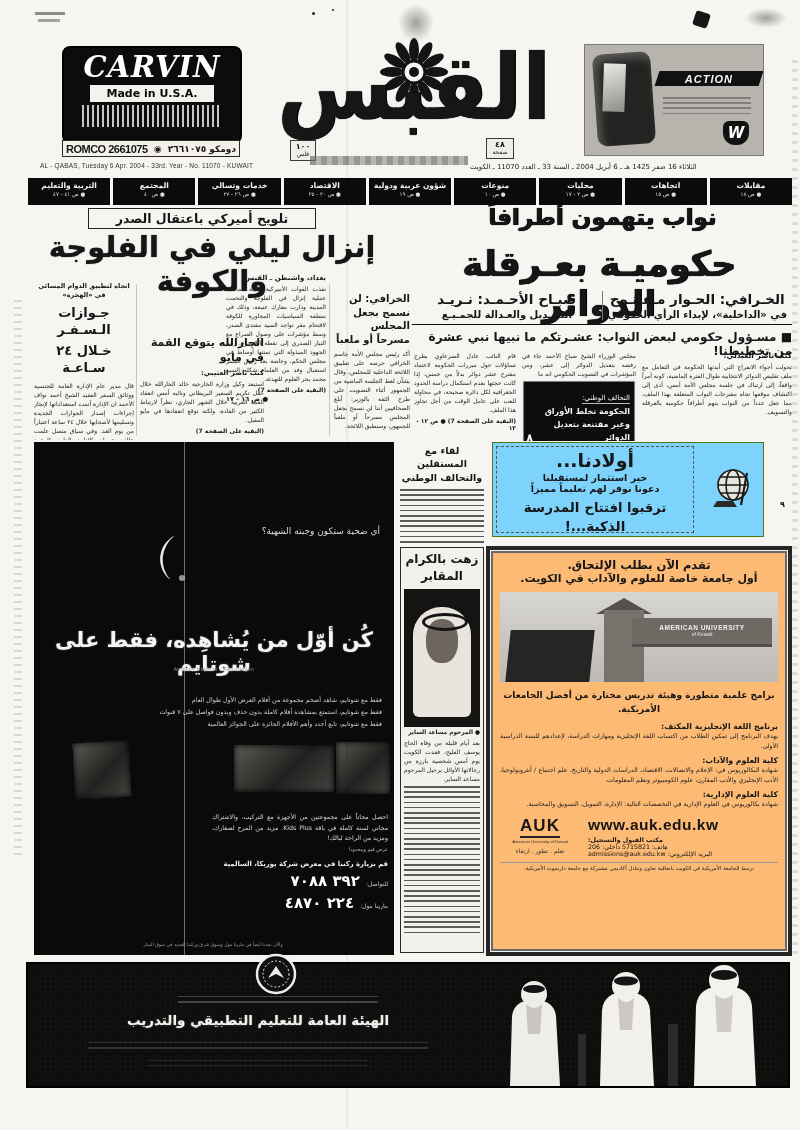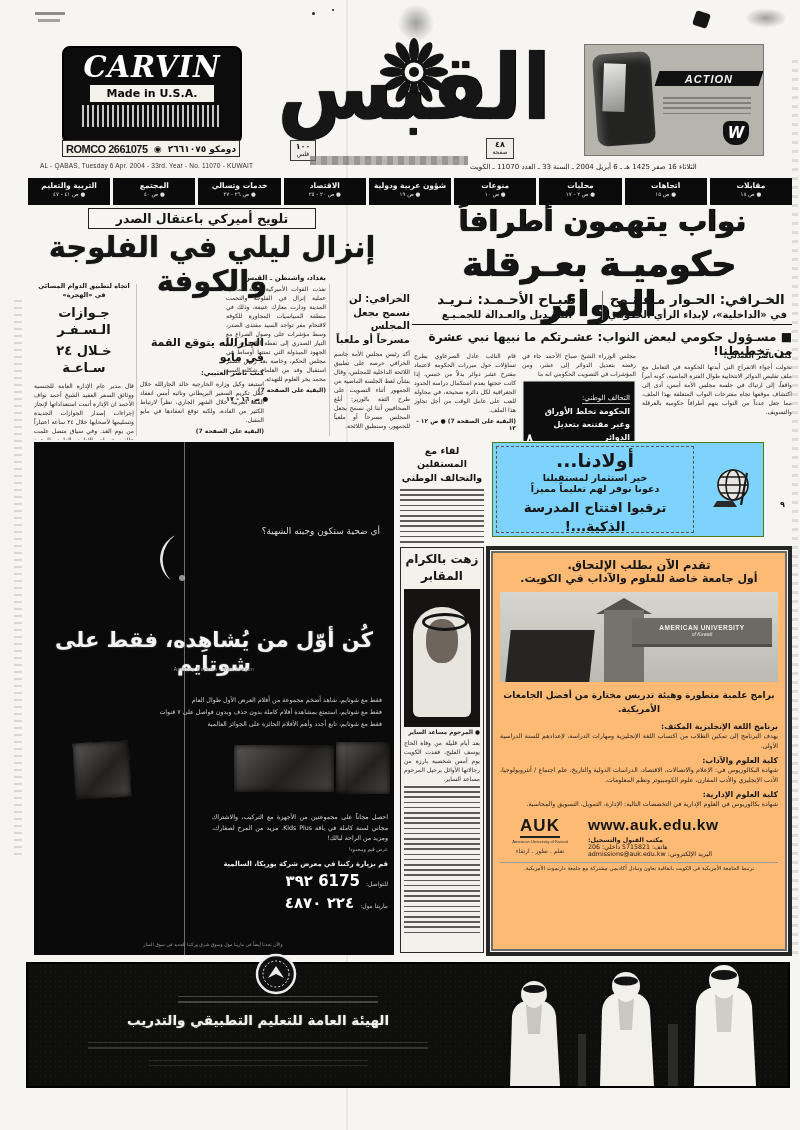--- a/index.html
+++ b/index.html
@@ -46,21 +46,21 @@
   .tabs{left:28px;top:178px;width:764px;height:27px;display:flex;gap:3px;}
   .tab{flex:1;background:#0b0b0b;color:#f4f4f4;text-align:center;padding-top:3px;box-sizing:border-box;}
   .tab-label{font-size:7.5px;font-weight:bold;line-height:1.2;}
   .tab-pages{font-size:5.5px;color:#ddd;margin-top:1px;}
 
   
   .iraq-kicker{left:88px;top:208px;width:226px;height:19px;border:1px solid #222;font-size:12.5px;font-weight:bold;text-align:center;line-height:19px;}
   .iraq-headline{left:30px;top:230px;width:364px;font-size:29px;font-weight:900;text-align:center;letter-spacing:-1px;text-shadow:0 0 1px #000;}
 
   
-  .lead-h1{left:412px;top:204px;width:380px;font-size:29px;font-weight:900;text-align:center;letter-spacing:-1px;text-shadow:0 0 1px #000,1px 0 0 #000;}
+  .lead-h1{left:412px;top:204px;width:380px;font-size:23px;font-weight:900;text-align:center;letter-spacing:-1px;text-shadow:0 0 1px #000,1px 0 0 #000;}
   .lead-h2{left:406px;top:244px;width:386px;font-size:35px;font-weight:900;text-align:center;letter-spacing:-1px;text-shadow:0 0 1px #000,1px 0 0 #000;}
   .subheads{left:412px;top:291px;width:380px;display:flex;flex-direction:row-reverse;border-bottom:1px solid #111;padding-bottom:4px;}
   .subhead{flex:1;text-align:center;}
   .subhead+.subhead{border-right:1px solid #777;}
   .sh-big{font-size:13.5px;font-weight:900;}
   .sh-small{font-size:10px;font-weight:bold;margin-top:2px;}
   .lead-strip{left:414px;top:330px;width:378px;font-size:12px;font-weight:900;text-align:right;}
   .lead-cols{left:414px;top:351px;width:378px;height:90px;display:flex;flex-direction:row-reverse;gap:6px;overflow:hidden;}
   .lead-byline{font-size:7.5px;font-weight:bold;margin-bottom:2px;}
   .body-txt{font-size:6px;line-height:1.5;text-align:justify;color:#1d1d1d;}
@@ -383,21 +383,21 @@
     </div>
     <div class="thumb t1"></div>
     <div class="thumb t2"></div>
     <div class="thumb t3"></div>
     <div class="st-bottom-r">
       <p class="st-offer rtl" style="margin:0;">احصل مجاناً على مجموعتين من الأجهزة مع التركيب، والاشتراك مجاني لسنة كاملة في باقة Kids Plus. مزيد من المرح لصغارك، ومزيد من الراحة لبالك!</p>
       <div class="st-offer-side rtl">عرض قيم ومحدود!</div>
       <div class="st-visit rtl">قم بزيارة ركننا في معرض شركة يوريكا، السالمية</div>
       <div class="st-tel">
         <span class="st-tel-label rtl">للتواصل:</span>
-        <span class="st-tel-num">٣٩٢ 6175</span>
+        <span class="st-tel-num">٣٩٢ ٧٠٨٨</span>
       </div>
       <div class="st-tel">
         <span class="st-tel-label rtl">مارينا مول:</span>
         <span class="st-tel-num">٢٢٤ ٤٨٧٠</span>
       </div>
     </div>
     <div class="st-footer rtl">والآن تجدنا أيضاً في مارينا مول وسوق شرق وركننا الجديد في سوق المنار</div>
   </div>
 
   <div class="abs col" style="left:400px;top:444px;width:84px;height:100px;">

